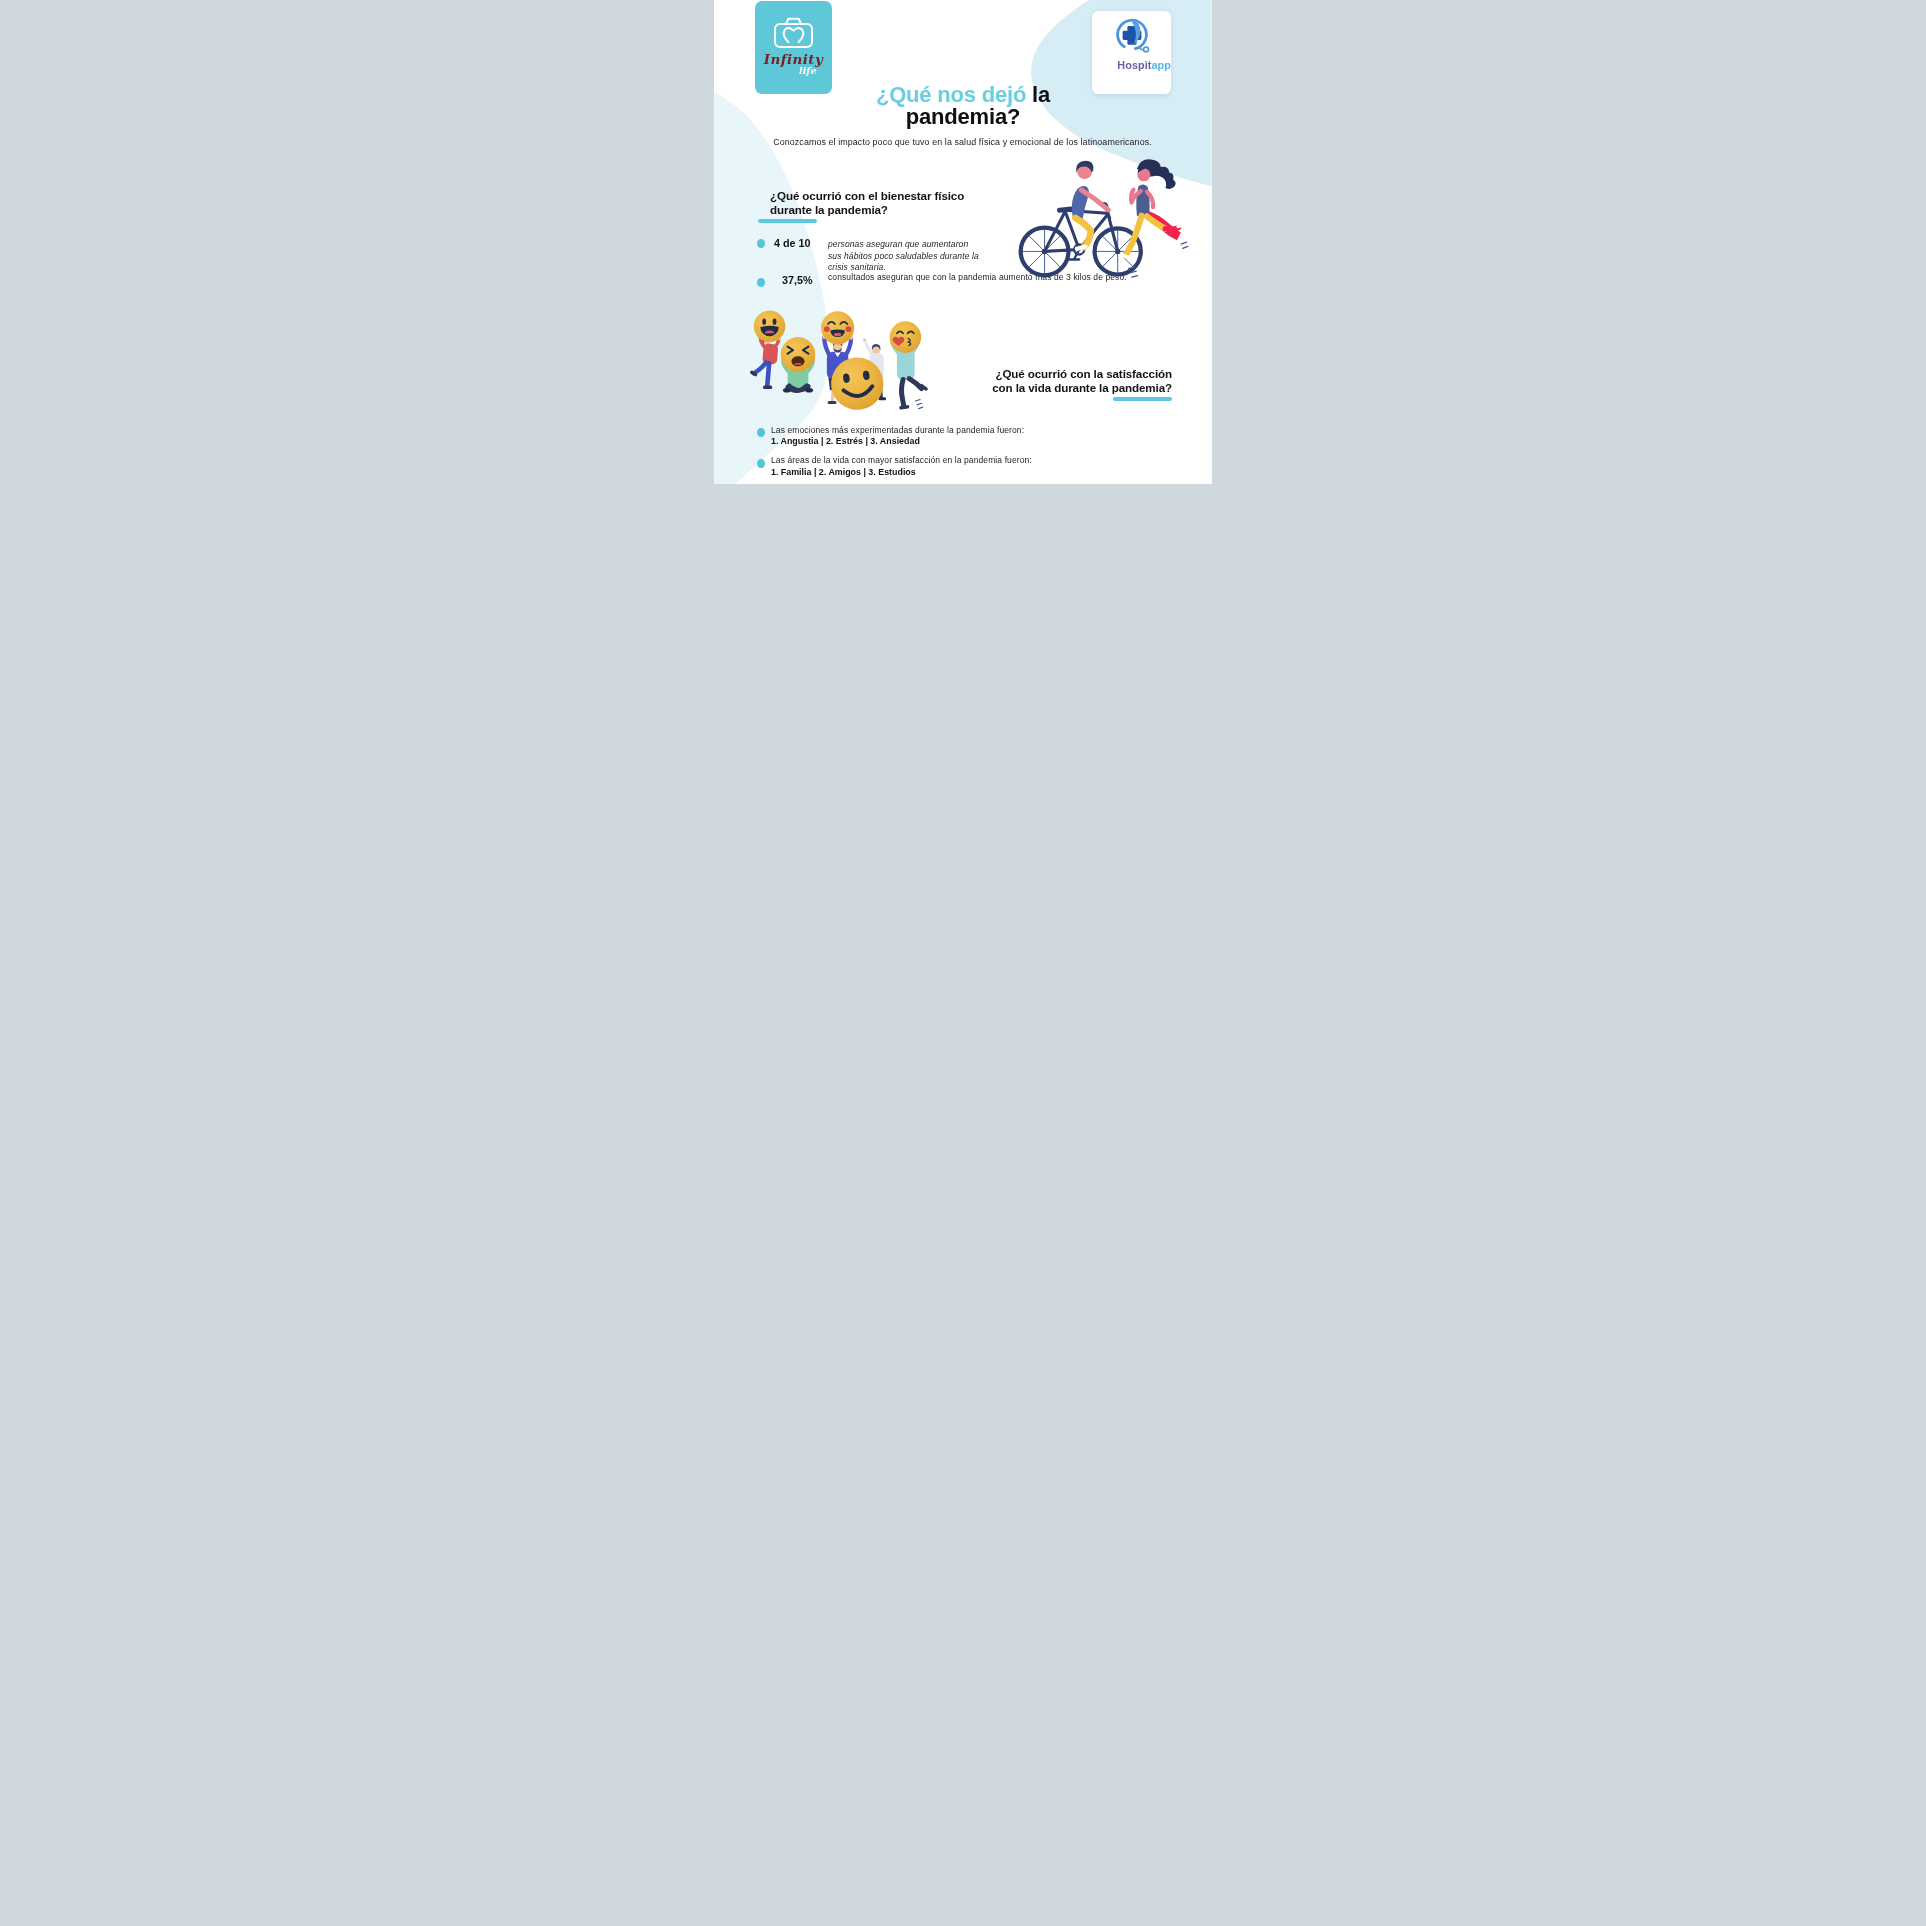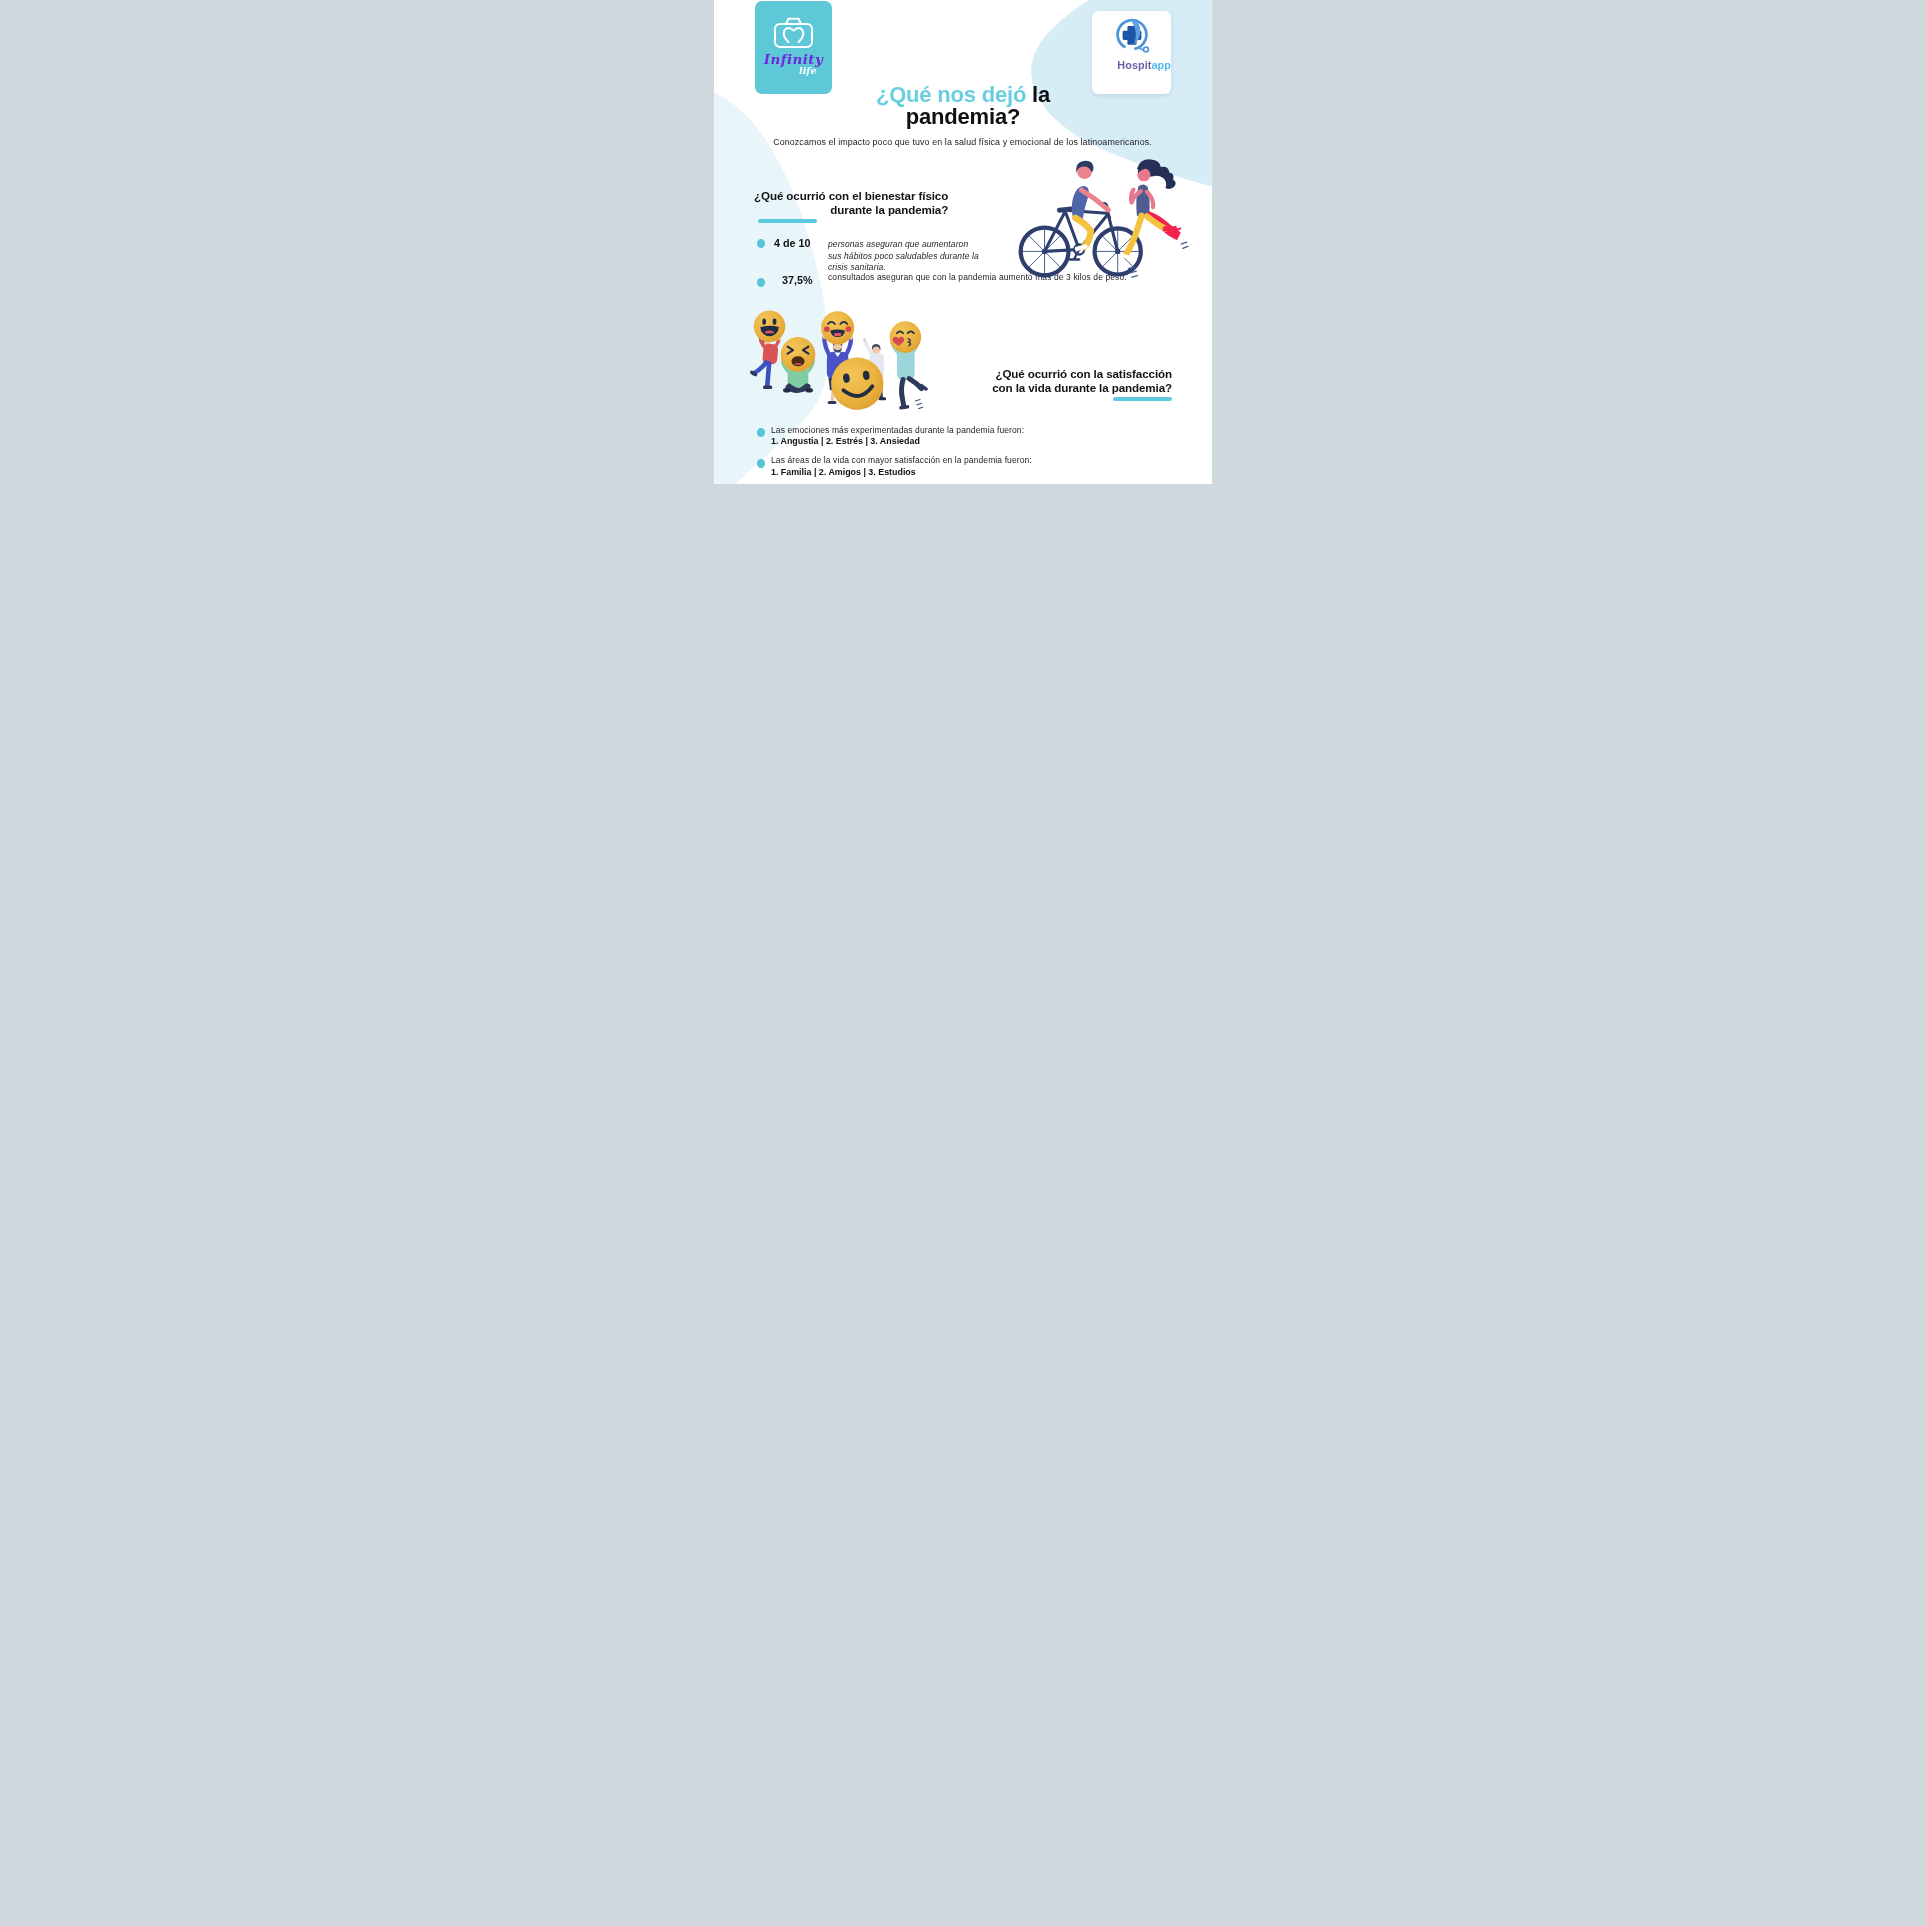--- a/index.html
+++ b/index.html
@@ -4,41 +4,41 @@
 <style>
   html,body{margin:0;padding:0;background:#cfd8dc;}
   .canvas{position:relative;width:498px;height:484px;margin:0 auto;background:#ffffff;overflow:hidden;
           font-family:"Liberation Sans",sans-serif;color:#141418;}
   .bg-blobs{position:absolute;left:0;top:0;width:498px;height:484px;}
   svg{display:block;}
 
   
   .card-infinity{position:absolute;left:41px;top:0.8px;width:77px;height:93px;background:#5EC8D8;border-radius:7px;}
   .cam-icon{margin:13px auto 0;}
-  .inf-name{font-family:"DejaVu Serif",serif;font-style:italic;font-weight:bold;color:#6d28d9;
+  .inf-name{font-family:"DejaVu Serif",serif;font-style:italic;font-weight:bold;color:#7f1d1d;
             font-size:13.5px;text-align:center;margin-top:2.3px;letter-spacing:0.4px;line-height:1;}
   .inf-life{font-family:"DejaVu Serif",serif;font-style:italic;font-weight:bold;color:#fff;
             font-size:9.6px;text-align:right;padding-right:15.4px;margin-top:-0.8px;line-height:1;padding-left:12px;}
   .card-hospitapp{position:absolute;left:378px;top:11.2px;width:79px;height:83px;background:#ffffff;
                   border-radius:6.2px;box-shadow:0 1.5px 5.4px rgba(90,130,150,.18);}
   .hosp-icon{margin:6.2px auto 0;}
   .hosp-word{text-align:right;font-size:10.8px;font-weight:bold;color:#6F5DA8;margin-top:1.5px;letter-spacing:0.1px;}
   .hosp-app{color:#55B8E9;}
 
   
   .title{position:absolute;left:0;width:100%;top:69px;text-align:center;font-weight:800;
          font-size:22px;line-height:1.02;letter-spacing:-0.2px;color:#101014;}
   .t-accent{color:#69CEDF;text-align:right;}
 
   .subtitle{position:absolute;left:56px;width:385px;top:127px;text-align:center;
             font-size:8.9px;line-height:1.45;letter-spacing:0.1px;color:#1c1c1f;}
 
   
   .h-sec{position:absolute;font-size:11.6px;font-weight:800;line-height:1.25;letter-spacing:-0.1px;color:#121217;}
-  .h-physical{left:40px;top:179px;text-align:right;}
+  .h-physical{left:56px;top:179px;text-align:left;}
   .h-satisfaction{right:40px;top:357px;text-align:right;}
   .rule{position:absolute;height:4.2px;border-radius:2.3px;background:#5CC9DE;}
   .rule-1{left:44px;top:219px;width:59px;}
   .rule-2{right:40px;top:397px;width:59px;}
 
   
   .dot{position:absolute;width:8px;height:9.2px;border-radius:50%;background:#56C5DA;}
   .dot-1{left:43px;top:239px;} .dot-2{left:43px;top:278px;}
   .dot-3{left:43px;top:428px;} .dot-4{left:43px;top:459px;}
   .stat-value{position:absolute;font-size:10.8px;font-weight:800;color:#121217;}

